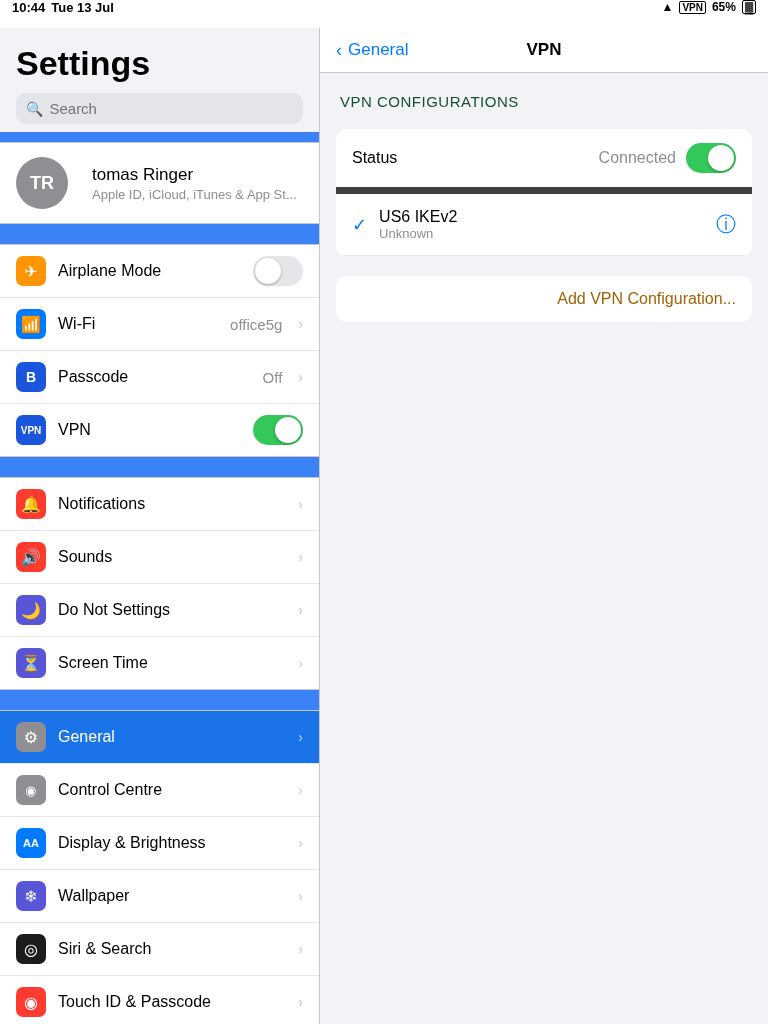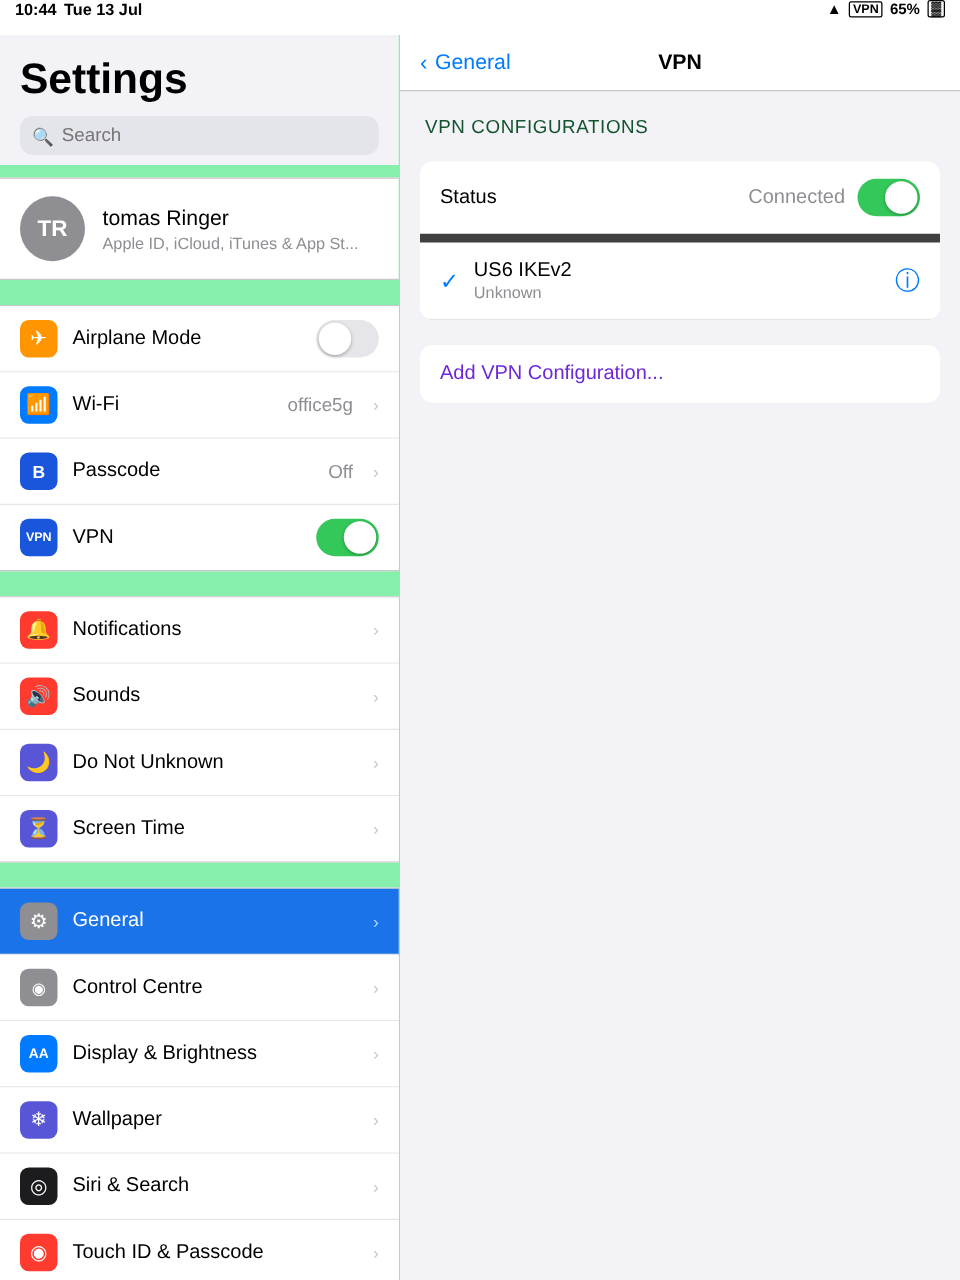--- a/index.html
+++ b/index.html
@@ -30,21 +30,21 @@
     
     .main-layout {
       display: flex;
       flex: 1;
       overflow: hidden;
     }
 
     
     .sidebar {
       width: 320px;
-      background: #86efac;
+      background: #3b82f6;
       overflow-y: auto;
       border-right: 1px solid #c8c8cc;
       display: flex;
       flex-direction: column;
     }
 
     .sidebar-header {
       padding: 16px 16px 8px 16px;
       background: #f2f2f7;
     }
@@ -75,21 +75,21 @@
       width: 100%;
     }
 
     
     .user-section {
       background: #fff;
       margin: 10px 0 0 0;
       padding: 14px 16px;
       display: flex;
       align-items: center;
-      gap: 14px;
+      gap: 24px;
       border-top: 1px solid #c8c8cc;
       border-bottom: 1px solid #c8c8cc;
     }
     .avatar {
       width: 52px;
       height: 52px;
       border-radius: 50%;
       background: #8e8e93;
       display: flex;
       align-items: center;
@@ -271,24 +271,25 @@
       font-size: 13px;
       color: #8e8e93;
     }
     .vpn-info-btn {
       color: #007aff;
       font-size: 20px;
       cursor: pointer;
     }
 
     .add-vpn-btn {
-      color: #6d28d9;
+      color: #a16207;
       font-size: 16px;
       padding: 14px 16px;
       cursor: pointer;
+      text-align: right;
     }
 
     
     .bg-orange { background: #ff9500; }
     .bg-blue { background: #007aff; }
     .bg-blue-dark { background: #1a56db; }
     .bg-red-notification { background: #ff3b30; }
     .bg-gray { background: #8e8e93; }
     .bg-vpn { background: #1a56db; }
     .bg-wallpaper { background: #5856d6; }
@@ -363,21 +364,21 @@
         <span class="item-label">Notifications</span>
         <span style="color:#c8c8cc;font-size:14px;">›</span>
       </div>
       <div class="settings-item">
         <div class="item-icon" style="background:#ff3b30;">🔊</div>
         <span class="item-label">Sounds</span>
         <span style="color:#c8c8cc;font-size:14px;">›</span>
       </div>
       <div class="settings-item">
         <div class="item-icon" style="background:#5856d6;">🌙</div>
-        <span class="item-label">Do Not Unknown</span>
+        <span class="item-label">Do Not Settings</span>
         <span style="color:#c8c8cc;font-size:14px;">›</span>
       </div>
       <div class="settings-item">
         <div class="item-icon" style="background:#5856d6;">⏳</div>
         <span class="item-label">Screen Time</span>
         <span style="color:#c8c8cc;font-size:14px;">›</span>
       </div>
     </div>
 
     <div class="settings-group">

